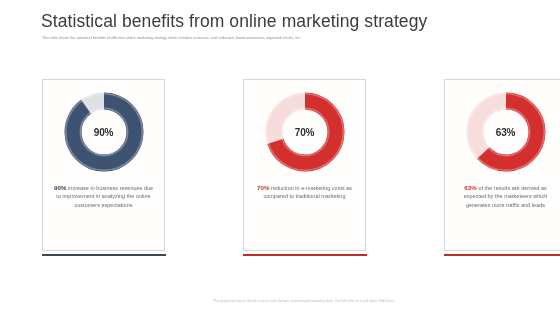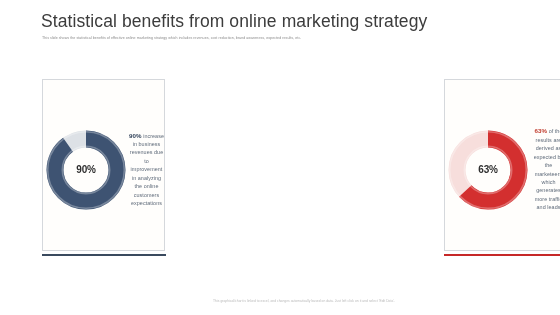--- a/index.html
+++ b/index.html
@@ -58,21 +58,21 @@
     justify-content: space-between;
   }
   .card {
     position: relative;
     width: 123px;
     height: 172px;
     box-sizing: border-box;
     background: #fffefc;
     border: 0.8px solid #d5d8dc;
     display: flex;
-    flex-direction: row;
+    flex-direction: column;
     align-items: center;
   }
   .card-accent {
     position: absolute;
     left: -1px;
     bottom: -6px;
     width: 124px;
     height: 2.2px;
   }
   .accent-navy { background: #3a4a5e; }
@@ -153,20 +153,33 @@
             <circle cx="43" cy="43" r="38.3" fill="none" stroke="rgba(255,255,255,0.30)" stroke-width="1.6"></circle>
           </svg>
           <div class="donut-center">90%</div>
         </div>
         <div class="card-text"><span class="hl hl-navy">90%</span><span> increase in business revenues due to improvement in analyzing the online customers expectations</span></div>
         <div class="card-accent accent-navy"></div>
       </div>
       <div class="card">
         <div class="donut-wrap">
           <svg width="86" height="86" viewBox="0 0 86 86">
+            <circle cx="43" cy="43" r="31" fill="none" stroke="#f6dcda" stroke-width="17"></circle>
+            <circle cx="43" cy="43" r="31" fill="none" stroke="#d32f2f" stroke-width="17" stroke-dasharray="136.345121165797 58.43362335677017" transform="rotate(-90 43 43)"></circle>
+            <circle cx="43" cy="43" r="23.7" fill="none" stroke="rgba(255,255,255,0.30)" stroke-width="1.6"></circle>
+            <circle cx="43" cy="43" r="38.3" fill="none" stroke="rgba(255,255,255,0.30)" stroke-width="1.6"></circle>
+          </svg>
+          <div class="donut-center">70%</div>
+        </div>
+        <div class="card-text"><span class="hl hl-red">70%</span><span> reduction in e-marketing costs as compared to traditional marketing</span></div>
+        <div class="card-accent accent-red"></div>
+      </div>
+      <div class="card">
+        <div class="donut-wrap">
+          <svg width="86" height="86" viewBox="0 0 86 86">
             <circle cx="43" cy="43" r="31" fill="none" stroke="#f7dedc" stroke-width="17"></circle>
             <circle cx="43" cy="43" r="31" fill="none" stroke="#d32f2f" stroke-width="17" stroke-dasharray="122.71060904921731 72.06813547334986" transform="rotate(-90 43 43)"></circle>
             <circle cx="43" cy="43" r="23.7" fill="none" stroke="rgba(255,255,255,0.30)" stroke-width="1.6"></circle>
             <circle cx="43" cy="43" r="38.3" fill="none" stroke="rgba(255,255,255,0.30)" stroke-width="1.6"></circle>
           </svg>
           <div class="donut-center">63%</div>
         </div>
         <div class="card-text"><span class="hl hl-red">63%</span><span> of the results are derived as expected by the marketeers which generates more traffic and leads</span></div>
         <div class="card-accent accent-red"></div>
       </div>

